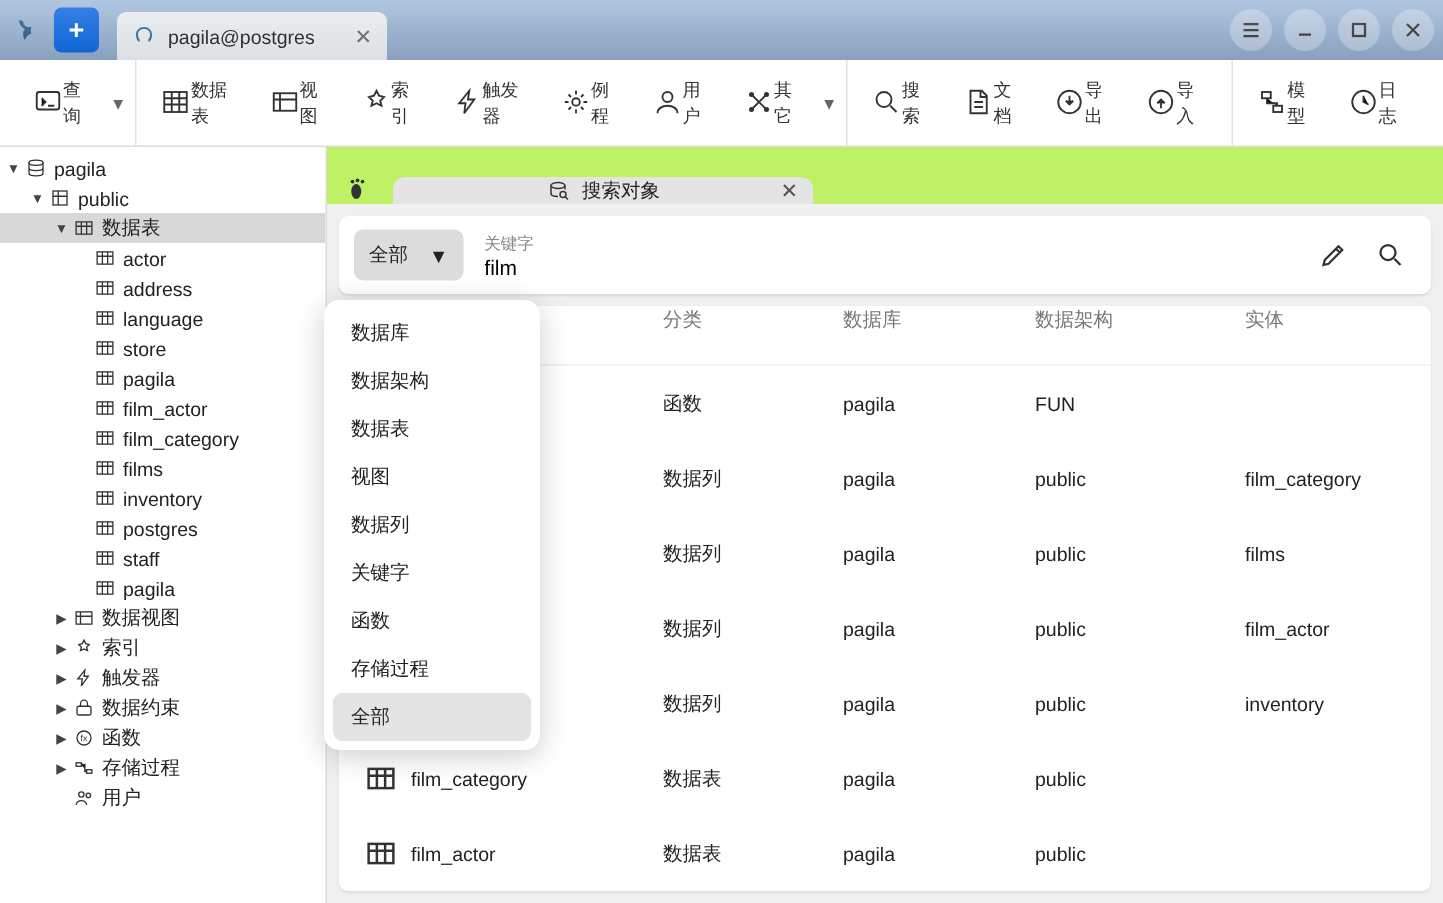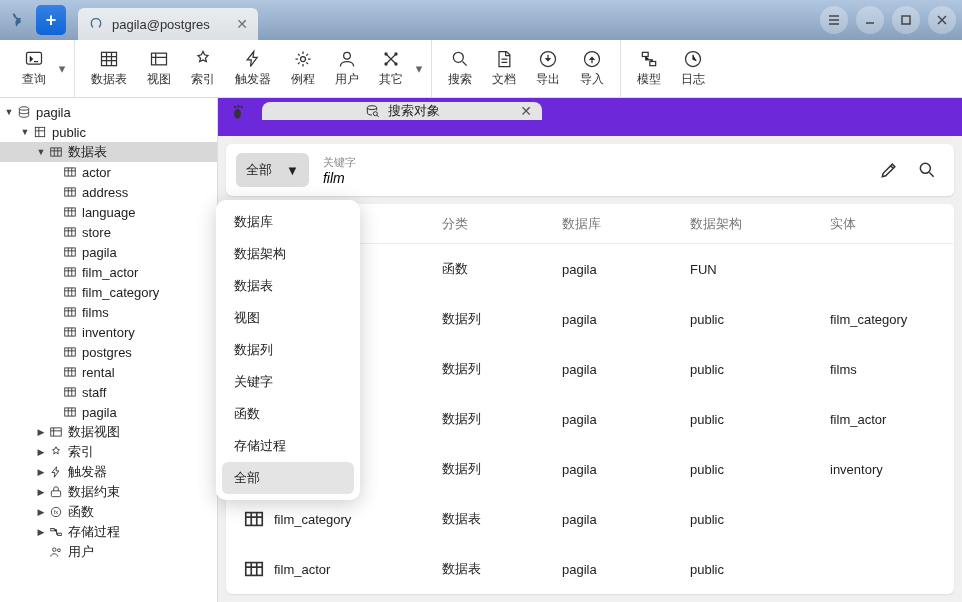--- a/index.html
+++ b/index.html
@@ -12,51 +12,51 @@
 .tab { background: #e8ecf0; border-radius: 6px 6px 0 0; height: 32px; display: flex; align-items: center; padding: 0 10px; margin-top: 8px; min-width: 180px; cursor: pointer; }
 .tab-icon { width: 16px; height: 16px; margin-right: 8px; color: #4a6a8a; }
 .tab-title { flex: 1; font-size: 13px; }
 .tab-close { font-size: 14px; color: #666; cursor: pointer; margin-left: 8px; }
 .title-spacer { flex: 1; }
 .title-controls { display: flex; gap: 8px; }
 .title-ctrl { width: 28px; height: 28px; border-radius: 50%; background: rgba(255,255,255,0.3); display: flex; align-items: center; justify-content: center; cursor: pointer; font-size: 13px; }
 
 .toolbar { height: 58px; background: #fff; border-bottom: 1px solid #ddd; display: flex; align-items: center; padding: 0 6px; gap: 0; }
 .tool-group { display: flex; align-items: center; border-right: 1px solid #e0e0e0; padding: 0 6px; height: 100%; }
-.tool-btn { display: flex; flex-direction: column; align-items: center; justify-content: center; padding: 4px 10px; cursor: pointer; border-radius: 4px; min-width: 44px; text-align: center; }
+.tool-btn { display: flex; flex-direction: row; align-items: center; justify-content: center; padding: 4px 10px; cursor: pointer; border-radius: 4px; min-width: 44px; }
 .tool-btn .ticon { width: 20px; height: 20px; margin-bottom: 2px; display: flex; align-items: center; justify-content: center; }
 .tool-btn .tlabel { font-size: 12px; color: #333; }
 .tool-dd { width: 12px; display: flex; align-items: center; justify-content: center; cursor: pointer; color: #666; }
 
 .main { display: flex; height: calc(602px - 40px - 58px); }
 .sidebar { width: 218px; border-right: 1px solid #ddd; overflow-y: auto; background: #fff; padding-top: 4px; }
 .tree-row { display: flex; align-items: center; height: 20px; cursor: pointer; padding-right: 4px; }
 .tree-row.sel { background: #d8d8d8; }
 .tree-indent { display: inline-block; }
 .tree-arrow { width: 14px; text-align: center; font-size: 9px; color: #444; }
 .tree-icon { width: 16px; height: 14px; display: flex; align-items: center; justify-content: center; margin-right: 4px; }
 .tree-label { font-size: 13px; }
 
 .content { flex: 1; display: flex; flex-direction: column; background: #f0f0f0; }
-.content-tabs { height: 38px; display: flex; align-items: flex-start; padding: 4px 6px 0 6px; gap: 6px; background: #6d28d9; }
+.content-tabs { height: 38px; display: flex; align-items: flex-end; padding: 4px 6px 0 6px; gap: 6px; background: #bef264; }
 .ct-btn { width: 32px; display: flex; align-items: center; justify-content: center; cursor: pointer; border-radius: 6px 6px 0 0; }
 .ct-tab { flex: 0 0 280px; background: #e4e4e4; border-radius: 8px 8px 0 0; display: flex; align-items: center; justify-content: center; position: relative; cursor: pointer; }
 .ct-tab-icon { margin-right: 8px; }
 .ct-tab-close { position: absolute; right: 10px; cursor: pointer; color: #555; font-size: 14px; }
 
 .search-bar { background: #fff; margin: 8px; border-radius: 6px; height: 52px; display: flex; align-items: center; padding: 0 10px; box-shadow: 0 1px 2px rgba(0,0,0,0.1); }
 .filter-dd { background: #dcdcdc; border-radius: 6px; height: 34px; padding: 0 10px; display: flex; align-items: center; cursor: pointer; gap: 14px; font-size: 13px; font-weight: 500; }
 .search-field { flex: 1; margin-left: 14px; display: flex; flex-direction: column; }
 .search-label { font-size: 11px; color: #888; }
-.search-input { border: none; outline: none; font-size: 14px; background: transparent; font-style: italic; }
+.search-input { border: none; outline: none; font-size: 14px; background: transparent; }
 .search-actions { display: flex; gap: 16px; padding-right: 6px; }
 .search-action { cursor: pointer; width: 22px; height: 22px; display: flex; align-items: center; justify-content: center; }
 
 .results { flex: 1; background: #fff; margin: 0 8px 8px 8px; border-radius: 6px; overflow-y: auto; box-shadow: 0 1px 2px rgba(0,0,0,0.08); position: relative; }
-.results-header { display: flex; height: 40px; align-items: center; color: #777; font-size: 13px; border-bottom: 1px solid #eee; padding-left: 16px; }
+.results-header { display: flex; height: 40px; color: #777; font-size: 13px; border-bottom: 1px solid #eee; padding-left: 16px; }
 .col-name { width: 200px; }
 .col-cat { width: 120px; }
 .col-db { width: 128px; }
 .col-schema { width: 140px; }
 .col-entity { flex: 1; }
 .result-row { display: flex; height: 50px; align-items: center; padding-left: 16px; font-size: 13px; }
 .result-row .rname { width: 200px; display: flex; align-items: center; gap: 8px; }
 .ricon { width: 24px; height: 24px; display: flex; align-items: center; justify-content: center; }
 
 .dropdown-menu { position: absolute; left: 216px; top: 200px; width: 144px; background: #fff; border-radius: 10px; box-shadow: 0 4px 20px rgba(0,0,0,0.2); padding: 6px; z-index: 1000; }
@@ -378,30 +378,20 @@
         </div>
         <div class="tree-row">
           <span class="tree-indent" style="width:62px"></span>
           <span class="tree-icon">
             <svg width="14" height="14" viewBox="0 0 24 24">
               <rect x="3" y="5" width="18" height="14" fill="none" stroke="#333" stroke-width="1.5"></rect>
               <path stroke="#333" stroke-width="1.5" d="M3 10h18M9 5v14M15 5v14"></path>
             </svg>
           </span>
           <span class="tree-label">postgres</span>
-        </div>
-        <div class="tree-row">
-          <span class="tree-indent" style="width:62px"></span>
-          <span class="tree-icon">
-            <svg width="14" height="14" viewBox="0 0 24 24">
-              <rect x="3" y="5" width="18" height="14" fill="none" stroke="#333" stroke-width="1.5"></rect>
-              <path stroke="#333" stroke-width="1.5" d="M3 10h18M9 5v14M15 5v14"></path>
-            </svg>
-          </span>
-          <span class="tree-label">rental</span>
         </div>
         <div class="tree-row">
           <span class="tree-indent" style="width:62px"></span>
           <span class="tree-icon">
             <svg width="14" height="14" viewBox="0 0 24 24">
               <rect x="3" y="5" width="18" height="14" fill="none" stroke="#333" stroke-width="1.5"></rect>
               <path stroke="#333" stroke-width="1.5" d="M3 10h18M9 5v14M15 5v14"></path>
             </svg>
           </span>
           <span class="tree-label">staff</span>

